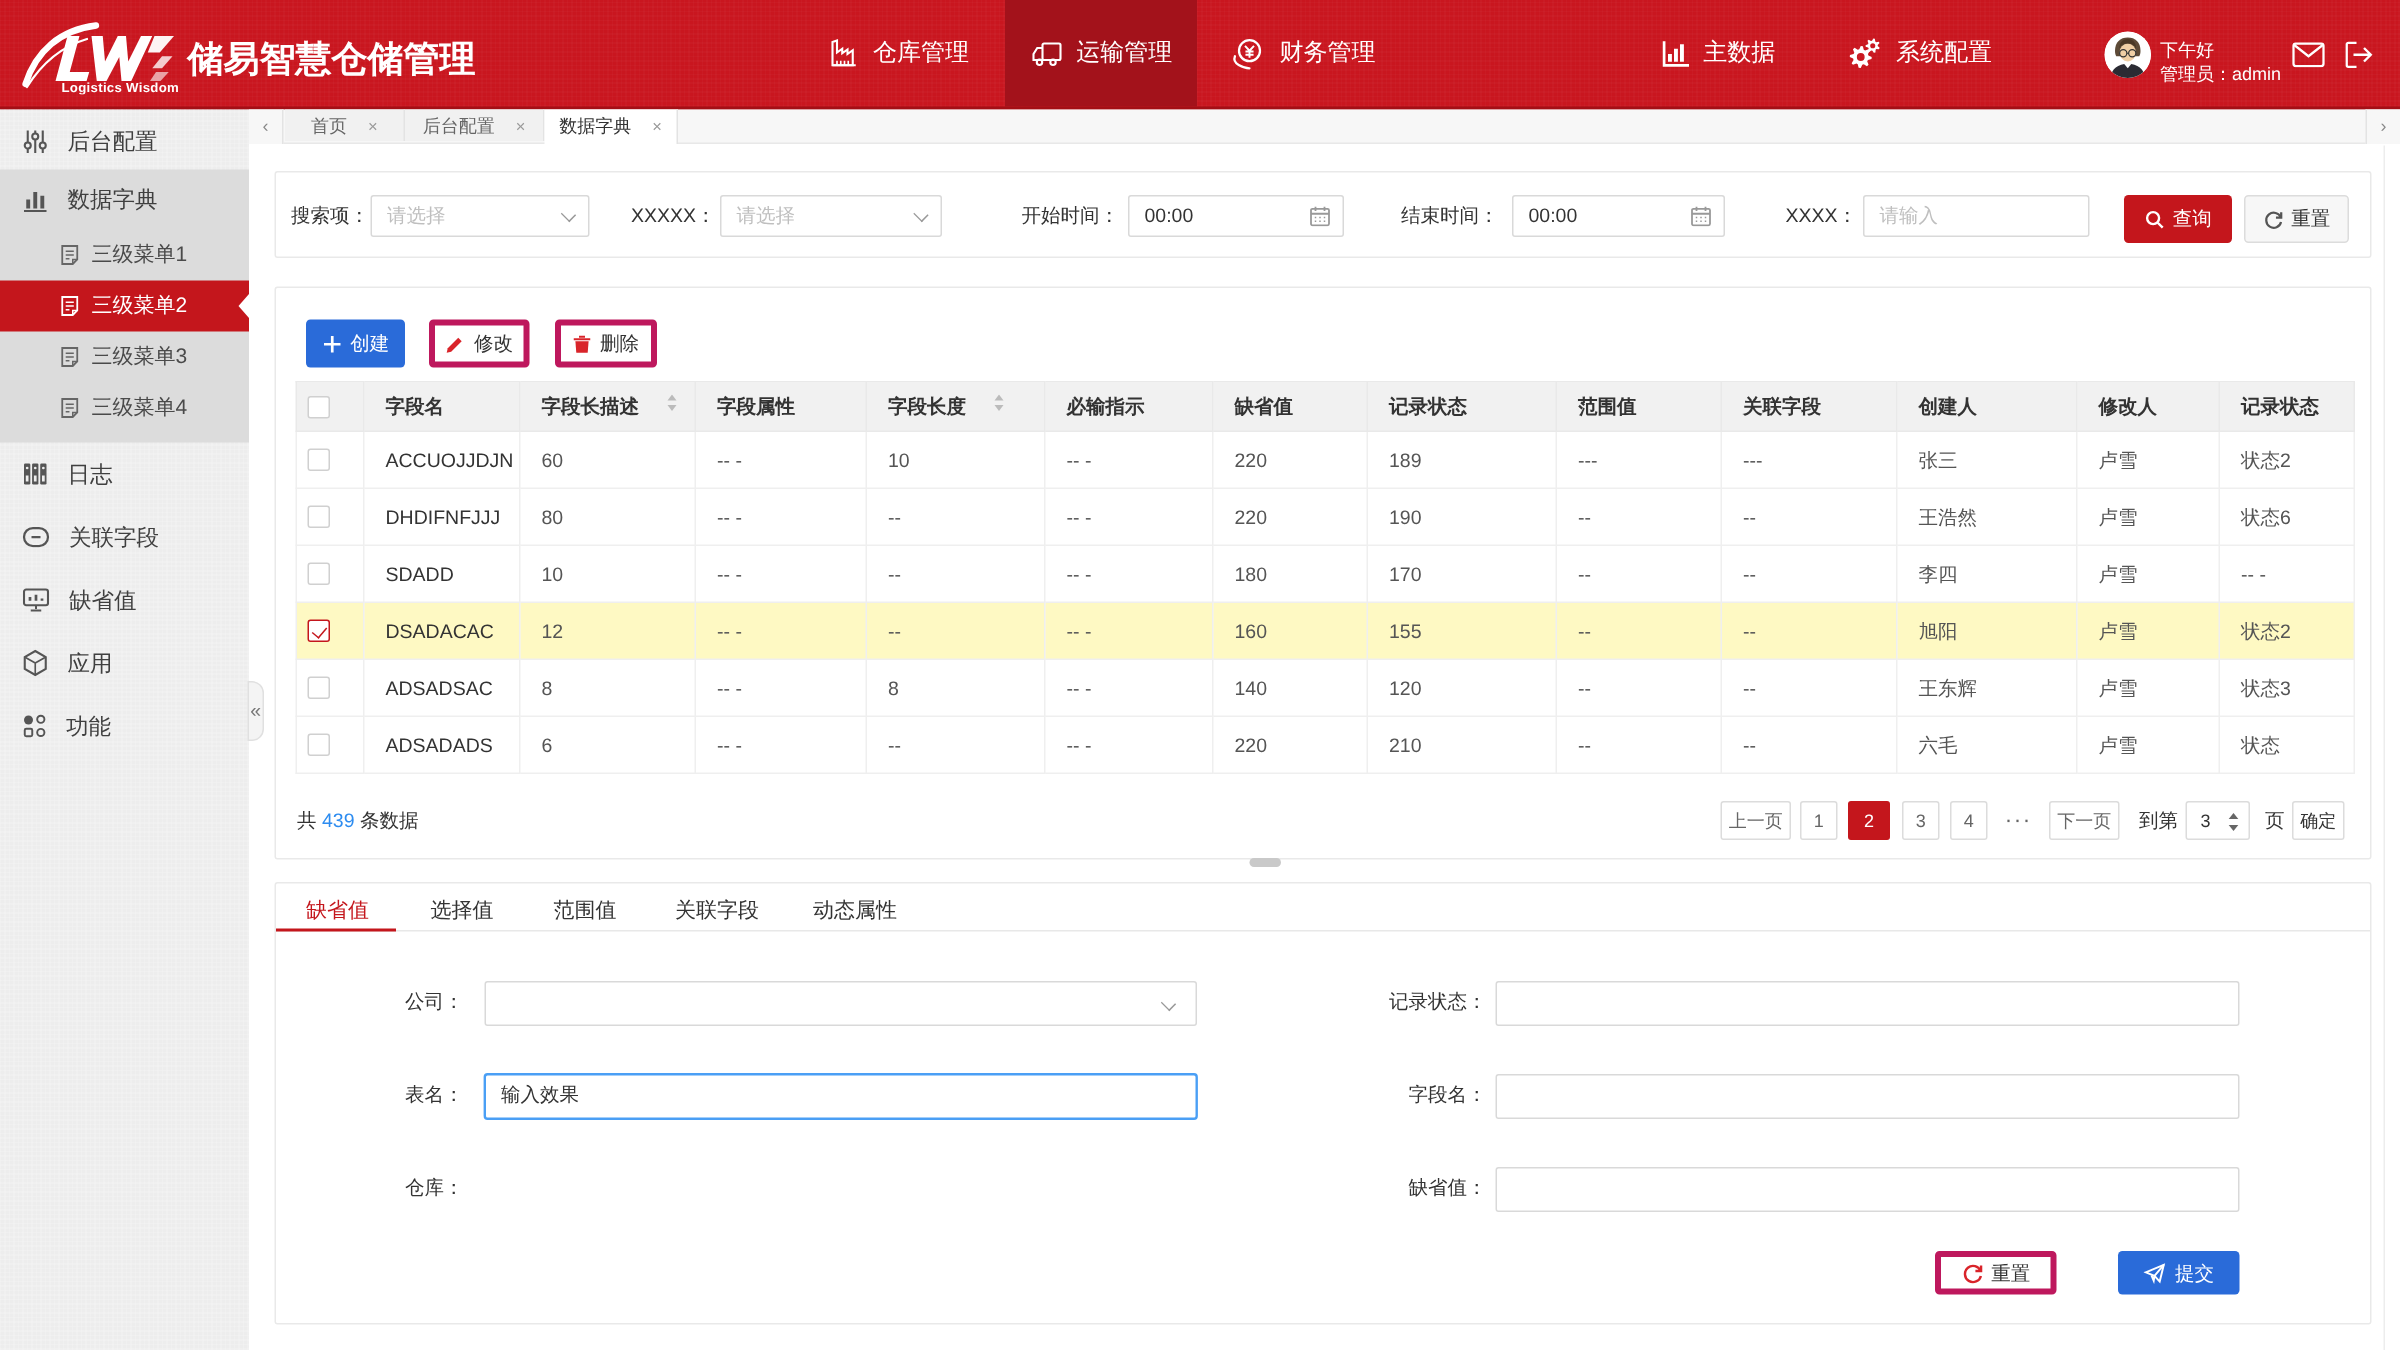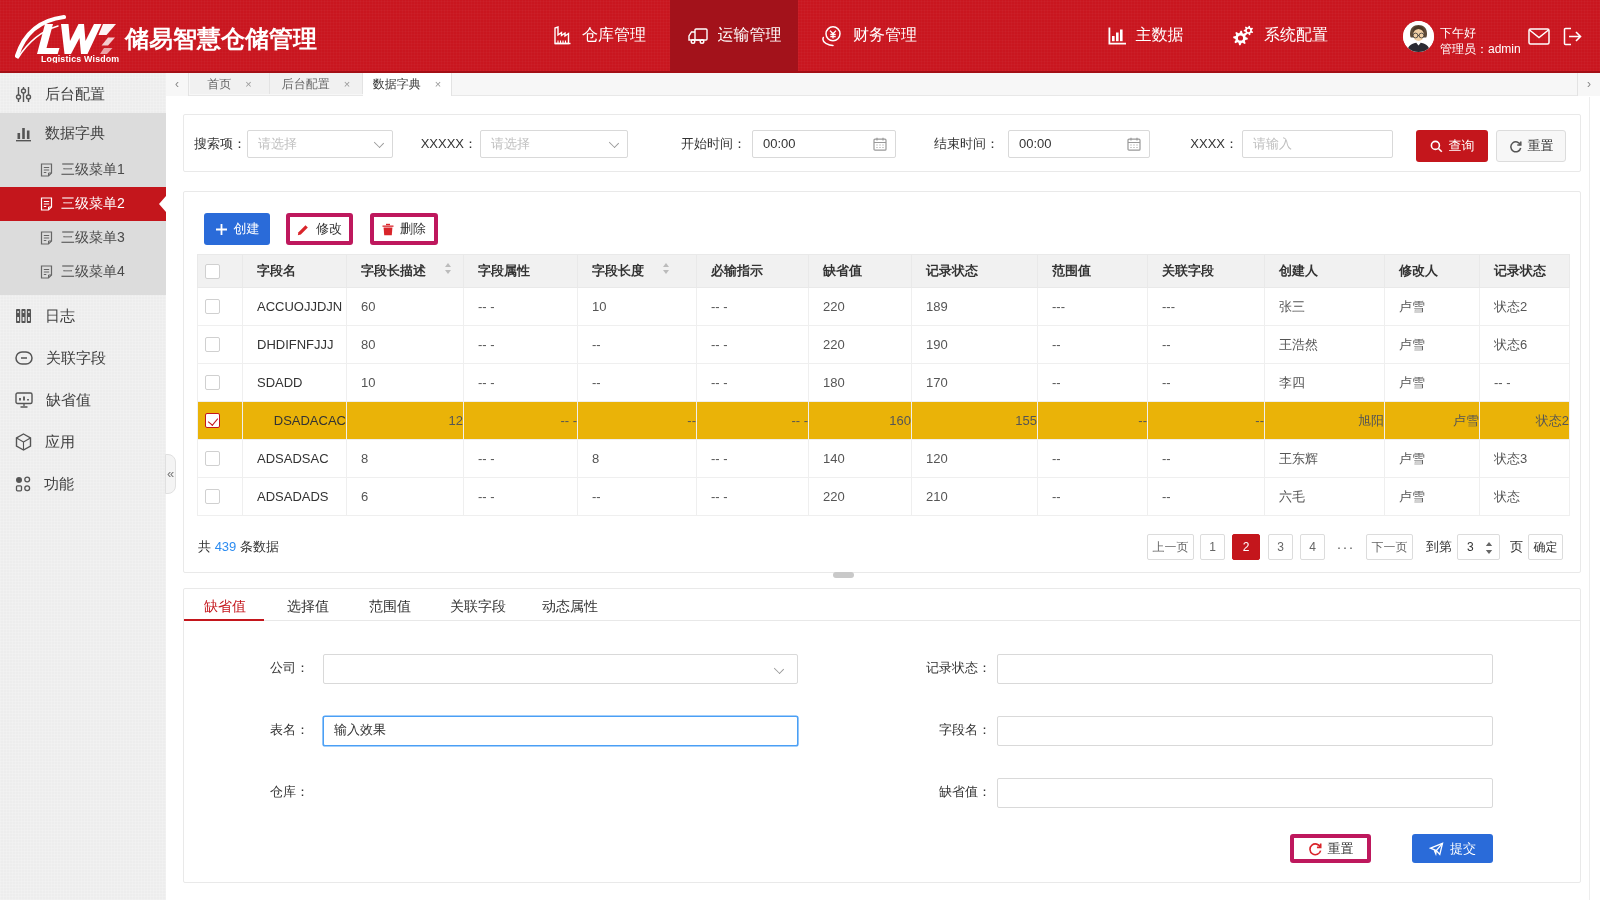--- a/index.html
+++ b/index.html
@@ -43,21 +43,21 @@
 .btn{position:absolute;height:32px;border-radius:3px;font-size:13px;display:flex;align-items:center;justify-content:center;}
 .btn.red{background:#c4161c;color:#fff;}
 .btn.blue{background:#2a6bd9;color:#fff;}
 .btn.plain{background:#fff;border:4px solid #be185d;color:#333;}
 .btn.gray{background:#f7f7f7;border:1px solid #dcdcdc;color:#333;}
 .btn svg,.btn .bi{margin-right:6px;}
 
 table{border-collapse:collapse;table-layout:fixed;width:1372px;font-size:13px;}
 th{background:#f1f1f1;font-weight:bold;color:#333;text-align:left;height:33px;padding:0 0 0 14px;border:1px solid #e9e9e9;font-size:13px;}
 td{height:38px;color:#555;padding:0 0 0 14px;border:1px solid #efefef;background:#fff;}
-tr.hl td{background:#eab308;text-align:right;}
+tr.hl td{background:#fef9c3;}
 .cb{width:15px;height:15px;border:1px solid #d0d0d0;border-radius:2px;background:#fff;margin-left:7px;}
 .cbr{width:15px;height:15px;border:1px solid #c4161c;border-radius:2px;background:#fff;margin-left:7px;position:relative;}
 .cbr:after{content:"";position:absolute;left:3.5px;top:1.5px;width:5px;height:8px;border-right:1.7px solid #c4161c;border-bottom:1.7px solid #c4161c;transform:rotate(40deg);}
 .sort{display:inline-block;vertical-align:1px;margin-left:18px;}
 
 .pg{position:absolute;height:26px;line-height:24px;border:1px solid #dcdcdc;border-radius:2px;background:#fff;color:#666;font-size:12px;text-align:center;}
 .pg.on{background:#c4161c;border-color:#c4161c;color:#fff;}
 
 .btab{position:absolute;top:9px;font-size:14px;color:#333;}
 .btab.on{color:#c4161c;}

